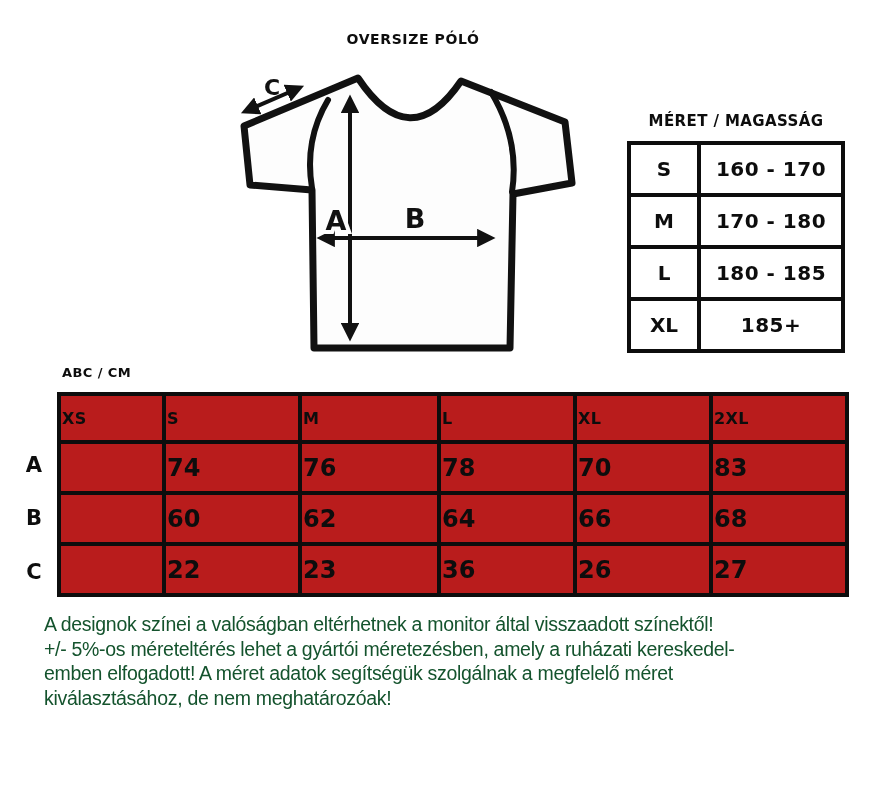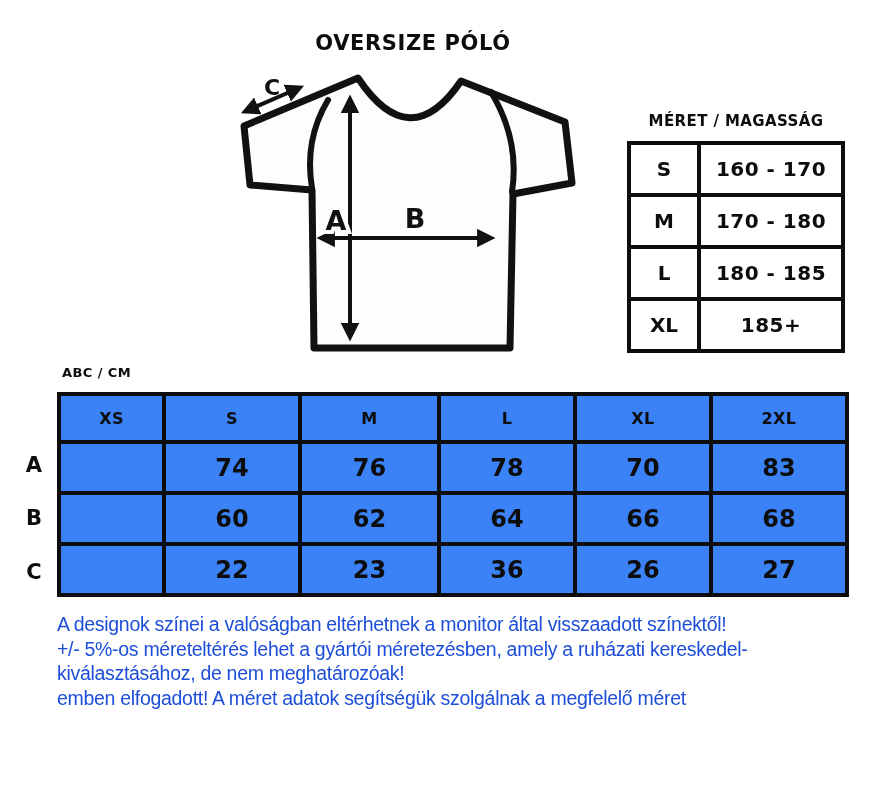--- a/index.html
+++ b/index.html
@@ -2,21 +2,21 @@
 <html><head>
 <meta charset="utf-8">
 <style>
   html,body{margin:0;padding:0;}
   body{
     width:876px;height:794px;position:relative;background:#ffffff;
     font-family:"DejaVu Sans",sans-serif;color:#0d0d0d;overflow:hidden;
   }
   .page-title{
     position:absolute;top:31px;left:0;width:826px;text-align:center;
-    font-size:21px;font-weight:bold;letter-spacing:0.6px;
+    font-size:14px;font-weight:bold;letter-spacing:0.6px;
   }
   
   .tshirt-wrap{position:absolute;left:228px;top:70px;width:362px;height:300px;}
   
   .ht-title{
     position:absolute;left:627px;top:112px;width:218px;text-align:center;
     font-size:15px;font-weight:bold;letter-spacing:0.4px;white-space:nowrap;
   }
   table.height-table{
     position:absolute;left:627px;top:141px;border-collapse:collapse;table-layout:fixed;
@@ -29,35 +29,35 @@
   table.height-table td.range-col{width:138px;font-size:20px;letter-spacing:0.5px;}
   
   .abc-title{
     position:absolute;left:62px;top:365px;font-size:13px;font-weight:bold;
     letter-spacing:0.4px;
   }
   table.abc-table{
     position:absolute;left:57px;top:392px;border-collapse:collapse;table-layout:fixed;
   }
   table.abc-table td{
-    border:4px solid #0d0d0d;text-align:center;vertical-align:middle;
-    font-weight:bold;background:#3b82f6;
+    border:4px solid #0d0d0d;text-align:left;vertical-align:middle;
+    font-weight:bold;background:#b91c1c;
   }
   table.abc-table tr.head td{height:42px;font-size:16px;letter-spacing:0.4px;}
   table.abc-table tr.data td{height:45px;font-size:24px;}
   .row-label{
     position:absolute;left:18px;width:32px;text-align:center;
     font-size:21px;font-weight:bold;
   }
   #row-label-a{top:453px;} #row-label-b{top:506px;} #row-label-c{top:560px;}
   
   .disclaimer{
-    position:absolute;left:57px;top:612px;width:790px;
+    position:absolute;left:44px;top:612px;width:790px;
     font-family:"Liberation Sans",sans-serif;font-size:19.5px;line-height:24.5px;
-    letter-spacing:-0.3px;color:#1d4ed8;
+    letter-spacing:-0.3px;color:#14532d;
   }
   .disclaimer div{white-space:nowrap;}
 </style>
 </head>
 <body>
 
 <div class="page-title">OVERSIZE PÓLÓ</div>
 
 <div class="tshirt-wrap">
   <svg width="362" height="300" viewBox="0 0 362 300">
@@ -152,15 +152,15 @@
   </tbody>
 </table>
 
 <div class="row-label" id="row-label-a">A</div>
 <div class="row-label" id="row-label-b">B</div>
 <div class="row-label" id="row-label-c">C</div>
 
 <div class="disclaimer">
   <div>A designok színei a valóságban eltérhetnek a monitor által visszaadott színektől!</div>
   <div>+/- 5%-os méreteltérés lehet a gyártói méretezésben, amely a ruházati kereskedel-</div>
+  <div>emben elfogadott! A méret adatok segítségük szolgálnak a megfelelő méret</div>
   <div>kiválasztásához, de nem meghatározóak!</div>
-  <div>emben elfogadott! A méret adatok segítségük szolgálnak a megfelelő méret</div>
 </div>
 
 </body></html>

